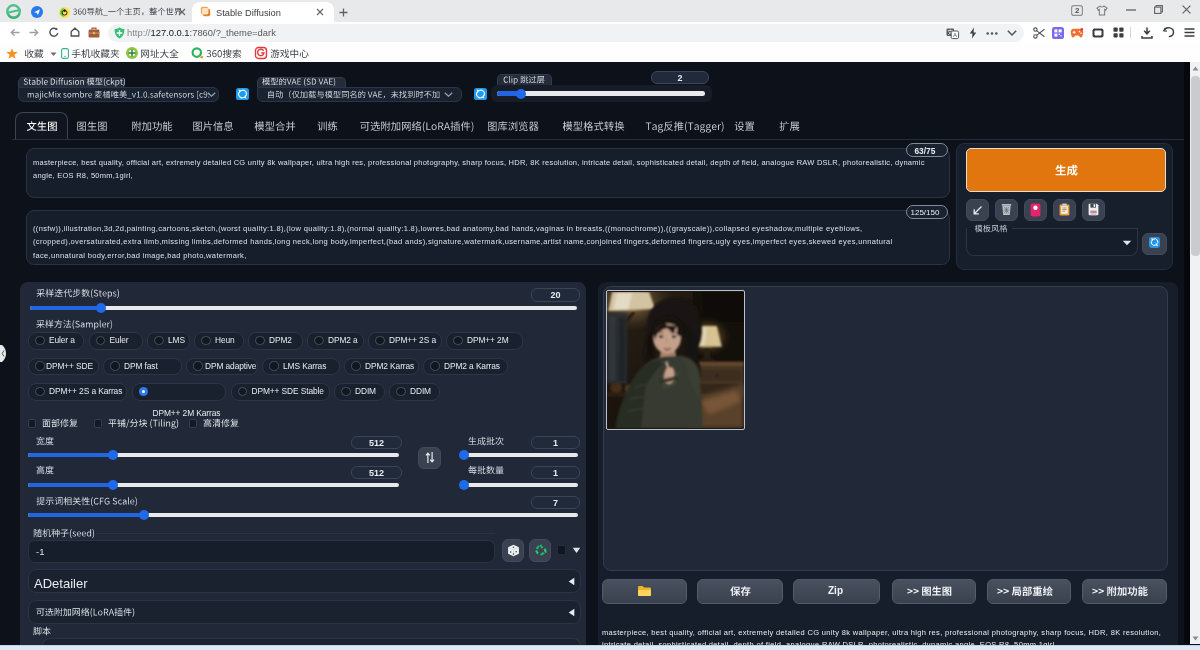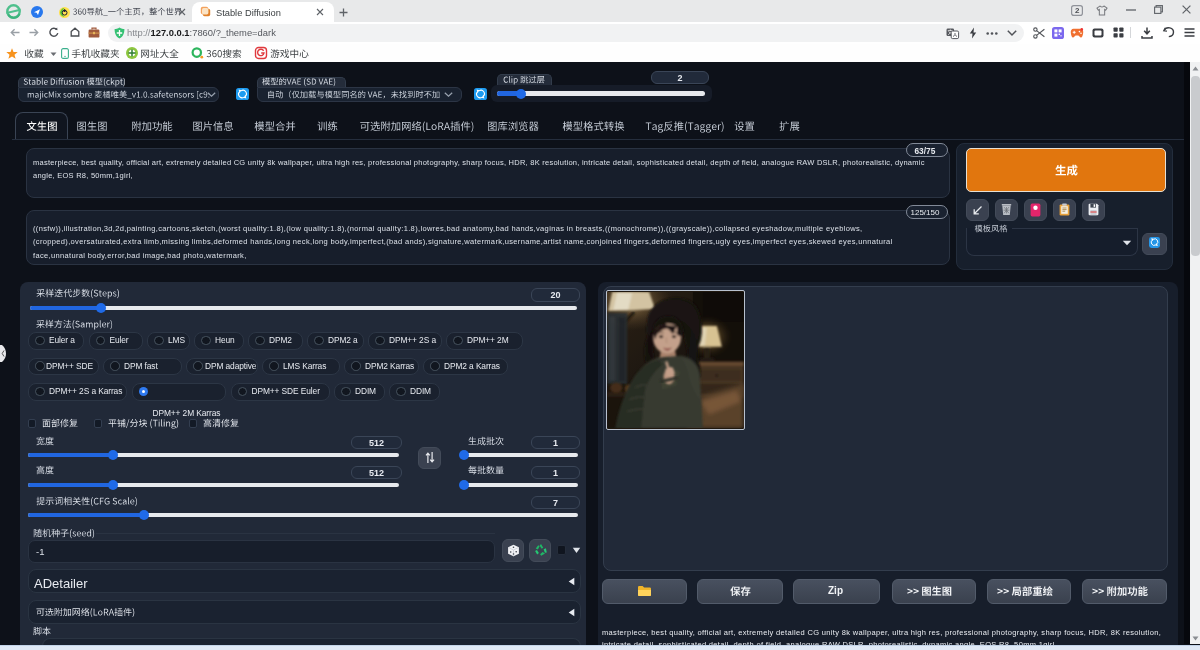--- a/index.html
+++ b/index.html
@@ -93,21 +93,21 @@
 <rect x="0.6" y="2.6" width="10.8" height="8" rx="1.2" fill="#a05a3c"></rect>
 <path d="M4 2.6 V1.2 H8 V2.6" fill="none" stroke="#a05a3c" stroke-width="1.2"></path>
 <rect x="0.6" y="5.4" width="10.8" height="1.4" fill="#c98a4b"></rect>
 <rect x="5" y="4.8" width="2" height="2.4" rx="0.5" fill="#e8b85c"></rect>
     </svg>
 <div class="abs" style="left:108px;top:24px;width:916px;height:18px;background:#f1f2f3;border-radius:9px"></div>
 <svg class="ic" style="left:114px;top:27px" width="11" height="12" viewBox="0 0 11 12">
 <path d="M5.5 0.5 C7 1.6 9.4 2 10.4 2 C10.4 6.8 9 9.6 5.5 11.5 C2 9.6 0.6 6.8 0.6 2 C1.6 2 4 1.6 5.5 0.5 Z" fill="#34c173"></path>
 <path d="M5.5 3 V9 M2.8 6 H8.2" stroke="#fff" stroke-width="1.3"></path>
     </svg>
-<div class="lat" style="left:127px;top:27px;font-size:9.4px;color:#84878c">http://<span style="color:#17181a;font-weight:bold">127.0.0.1</span><span style="color:#55585e">:7860/?_theme=dark</span></div>
+<div class="lat" style="left:127px;top:27px;font-size:9.4px;color:#84878c">http://<span style="color:#17181a;font-weight:normal">127.0.0.1</span><span style="color:#55585e">:7860/?_theme=dark</span></div>
 <svg class="ic" style="left:946px;top:28px" width="13" height="11" viewBox="0 0 13 11">
 <rect x="0.5" y="0.5" width="7.6" height="7.6" rx="1.4" fill="#56585e"></rect>
 <path d="M1.8 2.6 H6.8 M4.3 1.4 V3 M2.2 6.8 Q4.3 5 6 3.2 M2.6 3.4 Q4.3 5.4 6.4 6.8" stroke="#fff" stroke-width="0.7" fill="none"></path>
 <rect x="5.2" y="3" width="7.4" height="7.6" rx="1.4" fill="#fff" stroke="#56585e" stroke-width="1"></rect>
 <text x="8.9" y="9.2" font-size="6" fill="#56585e" font-family="Liberation Sans" text-anchor="middle">A</text>
     </svg>
 <svg class="ic" style="left:969px;top:27px" width="8" height="12" viewBox="0 0 8 12">
 <path d="M5 0.4 L0.8 6.4 H3.5 L3 11.6 L7.2 5.4 H4.5 Z" fill="#3a3d42"></path>
     </svg>
 <svg class="ic" style="left:986px;top:31.5px" width="12" height="3" viewBox="0 0 12 3">
@@ -398,21 +398,21 @@
 <div class="plab" style="left:444px;top:360.7px">DPM2 a Karras</div>
 <div class="pill" style="left:28px;top:383px;width:99px"></div>
 <div class="radio" style="left:35px;top:386.5px"></div>
 <div class="plab" style="left:49px;top:386.2px">DPM++ 2S a Karras</div>
 <div class="pill" style="left:131.5px;top:383px;width:94.5px"></div>
 <div class="abs" style="left:138.5px;top:386.5px;width:9.5px;height:9.5px;border-radius:50%;background:#2f7af0"></div>
 <div class="abs" style="left:141.5px;top:389.5px;width:3.5px;height:3.5px;border-radius:50%;background:#fff"></div>
 <div class="plab" style="left:152.5px;top:408px">DPM++ 2M Karras</div>
 <div class="pill" style="left:230.5px;top:383px;width:99px"></div>
 <div class="radio" style="left:237.5px;top:386.5px"></div>
-<div class="plab" style="left:251.5px;top:386.2px">DPM++ SDE Euler</div>
+<div class="plab" style="left:251.5px;top:386.2px">DPM++ SDE Stable</div>
 <div class="pill" style="left:334px;top:383px;width:51px"></div>
 <div class="radio" style="left:341px;top:386.5px"></div>
 <div class="plab" style="left:355px;top:386.2px">DDIM</div>
 <div class="pill" style="left:389px;top:383px;width:51px"></div>
 <div class="radio" style="left:396px;top:386.5px"></div>
 <div class="plab" style="left:410px;top:386.2px">DDIM</div>
 <div class="chk" style="left:27.5px;top:419px"></div>
 <svg class="tp" style="left:42px;top:415.6px" width="36" height="13" viewBox="0 0 36.0 13.0">
       <path fill="#e8ebf1" transform="translate(0,10.44)" d="M3.5 -3H5.4V-2H3.5ZM3.5 -3.6V-4.6H5.4V-3.6ZM3.5 -1.4H5.4V-0.4H3.5ZM0.5 -7V-6.3H4C3.9 -5.9 3.8 -5.5 3.7 -5.2H0.9V0.7H1.6V0.2H7.4V0.7H8.1V-5.2H4.4L4.8 -6.3H8.5V-7ZM1.6 -0.4V-4.6H2.9V-0.4ZM7.4 -0.4H6V-4.6H7.4Z M10.3 -5.7C10.5 -5.2 10.8 -4.5 10.8 -4.1L11.4 -4.3C11.4 -4.7 11.1 -5.3 10.9 -5.8ZM14.6 -7.1V0.7H15.2V-6.5H16.7C16.5 -5.8 16.1 -4.8 15.8 -4C16.6 -3.2 16.8 -2.6 16.8 -2C16.8 -1.7 16.7 -1.4 16.6 -1.3C16.5 -1.2 16.3 -1.2 16.2 -1.2C16 -1.2 15.8 -1.2 15.5 -1.2C15.6 -1 15.7 -0.7 15.7 -0.6C15.9 -0.6 16.2 -0.6 16.5 -0.6C16.7 -0.6 16.9 -0.7 17 -0.8C17.3 -1 17.4 -1.4 17.4 -1.9C17.4 -2.6 17.2 -3.3 16.4 -4.1C16.8 -4.9 17.2 -6 17.5 -6.8L17.1 -7.1L17 -7.1ZM11.2 -7.4C11.4 -7.1 11.5 -6.8 11.6 -6.5H9.7V-5.9H14V-6.5H12.3C12.2 -6.8 12 -7.3 11.8 -7.6ZM12.9 -5.8C12.8 -5.3 12.5 -4.6 12.2 -4.1H9.5V-3.4H14.2V-4.1H12.9C13.1 -4.5 13.4 -5.1 13.6 -5.7ZM10 -2.6V0.7H10.6V0.2H13.1V0.6H13.8V-2.6ZM10.6 -0.4V-2H13.1V-0.4Z M24.3 -3.5C23.8 -3 22.9 -2.6 22.1 -2.3C22.2 -2.2 22.4 -2.1 22.5 -1.9C23.3 -2.2 24.2 -2.7 24.8 -3.3ZM25.1 -2.6C24.5 -1.9 23.3 -1.4 22.2 -1.2C22.3 -1 22.5 -0.9 22.6 -0.7C23.8 -1.1 25 -1.6 25.6 -2.4ZM26 -1.6C25.2 -0.7 23.5 -0.1 21.7 0.2C21.9 0.3 22 0.5 22.1 0.7C24 0.4 25.7 -0.3 26.6 -1.4ZM20.8 -5V-0.7H21.3V-5ZM23 -6H25.5C25.2 -5.5 24.7 -5.1 24.2 -4.8C23.7 -5.1 23.3 -5.6 23 -6ZM23.1 -7.6C22.7 -6.6 22.1 -5.7 21.3 -5.1C21.5 -5 21.7 -4.8 21.9 -4.7C22.1 -4.9 22.4 -5.2 22.7 -5.5C22.9 -5.2 23.3 -4.8 23.7 -4.4C23 -4.1 22.2 -3.8 21.3 -3.7C21.5 -3.5 21.6 -3.3 21.7 -3.1C22.6 -3.3 23.4 -3.6 24.2 -4.1C24.8 -3.7 25.5 -3.4 26.4 -3.2C26.5 -3.4 26.6 -3.6 26.7 -3.7C26 -3.9 25.3 -4.1 24.8 -4.4C25.4 -4.9 26 -5.6 26.4 -6.4L26 -6.6L25.8 -6.6H23.3C23.5 -6.8 23.6 -7.1 23.7 -7.4ZM20.1 -7.5C19.7 -6.1 19 -4.7 18.2 -3.8C18.3 -3.7 18.5 -3.3 18.5 -3.1C18.8 -3.5 19.1 -3.9 19.4 -4.3V0.7H20V-5.5C20.3 -6.1 20.5 -6.7 20.7 -7.3Z M29.6 -4H33.8V-3.4H29.6ZM29.6 -5H33.8V-4.4H29.6ZM28.9 -5.5V-2.9H29.9C29.4 -2.2 28.6 -1.6 27.8 -1.1C28 -1 28.2 -0.8 28.3 -0.7C28.7 -0.9 29.1 -1.2 29.4 -1.5C29.8 -1.1 30.3 -0.8 30.8 -0.5C29.7 -0.2 28.5 0 27.3 0.1C27.4 0.3 27.5 0.5 27.6 0.7C28.9 0.6 30.3 0.3 31.6 -0.1C32.7 0.3 33.9 0.5 35.3 0.6C35.4 0.5 35.5 0.2 35.7 0.1C34.5 -0 33.3 -0.2 32.4 -0.5C33.2 -0.9 33.9 -1.4 34.4 -2.1L33.9 -2.3L33.8 -2.3H30.2C30.4 -2.5 30.5 -2.7 30.6 -2.9L30.6 -2.9H34.5V-5.5ZM29.4 -7.6C29 -6.7 28.2 -5.8 27.4 -5.3C27.6 -5.2 27.8 -4.9 27.9 -4.8C28.3 -5.1 28.8 -5.6 29.2 -6.1H35.1V-6.7H29.6C29.8 -6.9 29.9 -7.1 30 -7.4ZM33.3 -1.8C32.9 -1.4 32.2 -1 31.5 -0.7C30.9 -1 30.3 -1.4 29.9 -1.8Z"></path>
     </svg>

